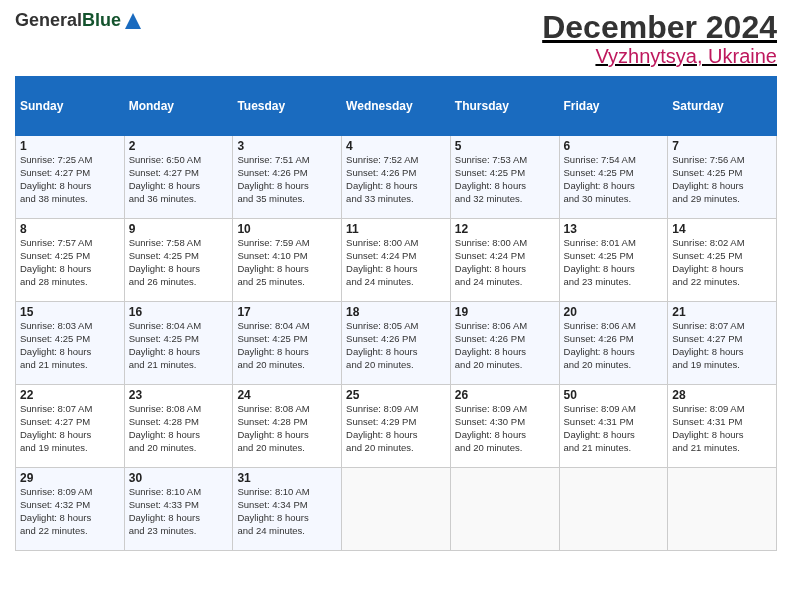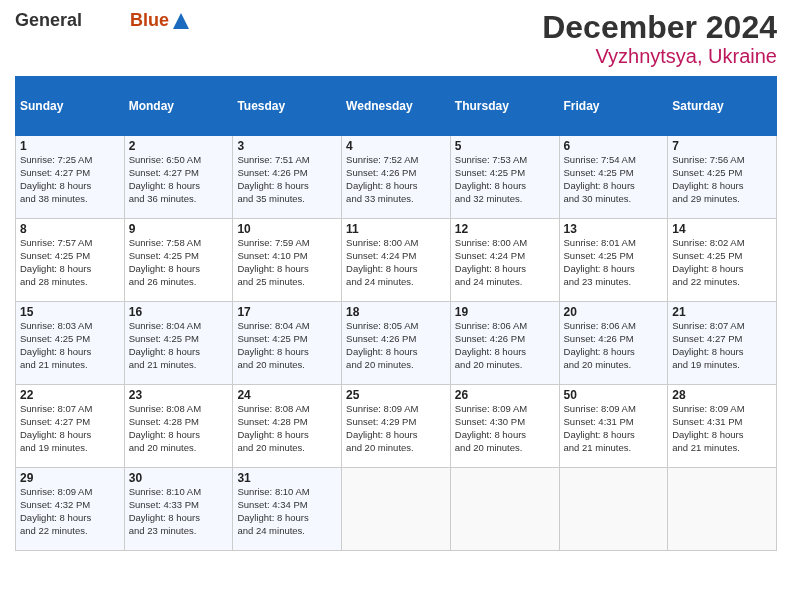--- a/index.html
+++ b/index.html
@@ -29,30 +29,30 @@
       display: flex;
       align-items: flex-end;
       font-size: 18px;
       font-weight: bold;
       color: #333;
     }
     .logo-general {
       color: #333;
     }
     .logo-blue {
-      color: #c2410c;
-      margin-left: 48px;
+      color: #14532d;
     }
     .logo-icon {
       width: 20px;
       height: 20px;
       margin-left: 2px;
     }
     .title-block {
       text-align: right;
+      text-decoration: underline;
     }
     .month-title {
       font-size: 32px;
       font-weight: bold;
       color: #333;
       line-height: 1.1;
     }
     .location-title {
       font-size: 20px;
       color: #be185d;

